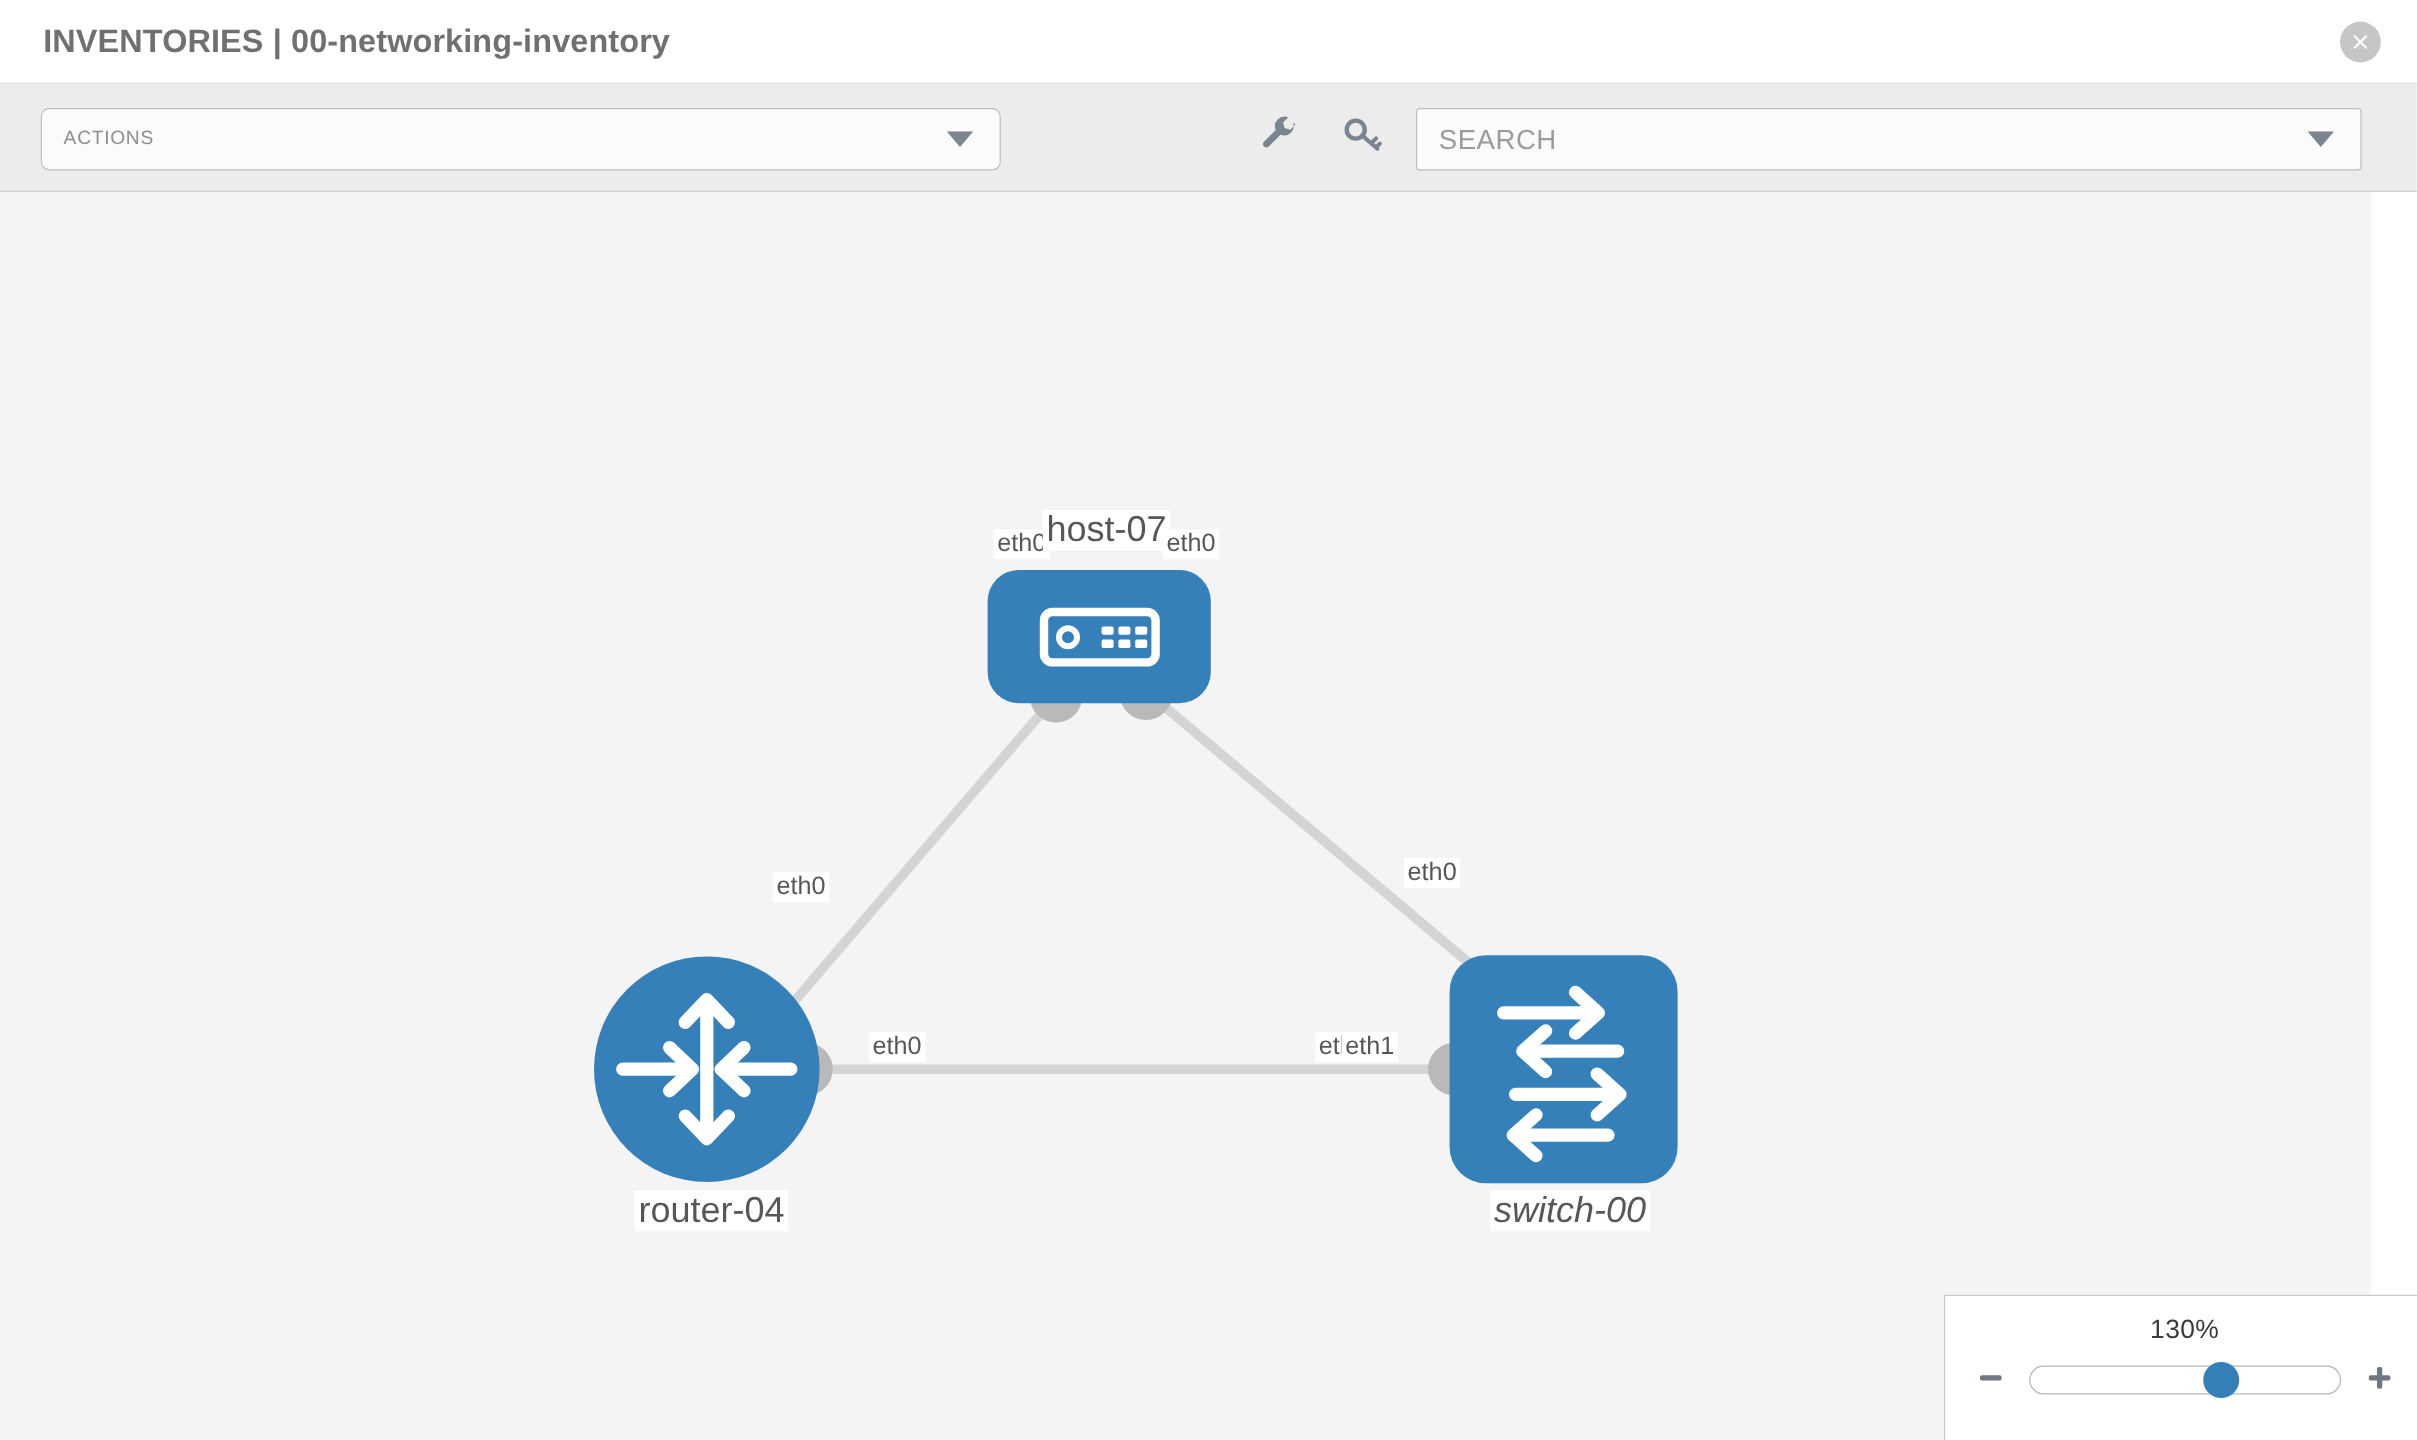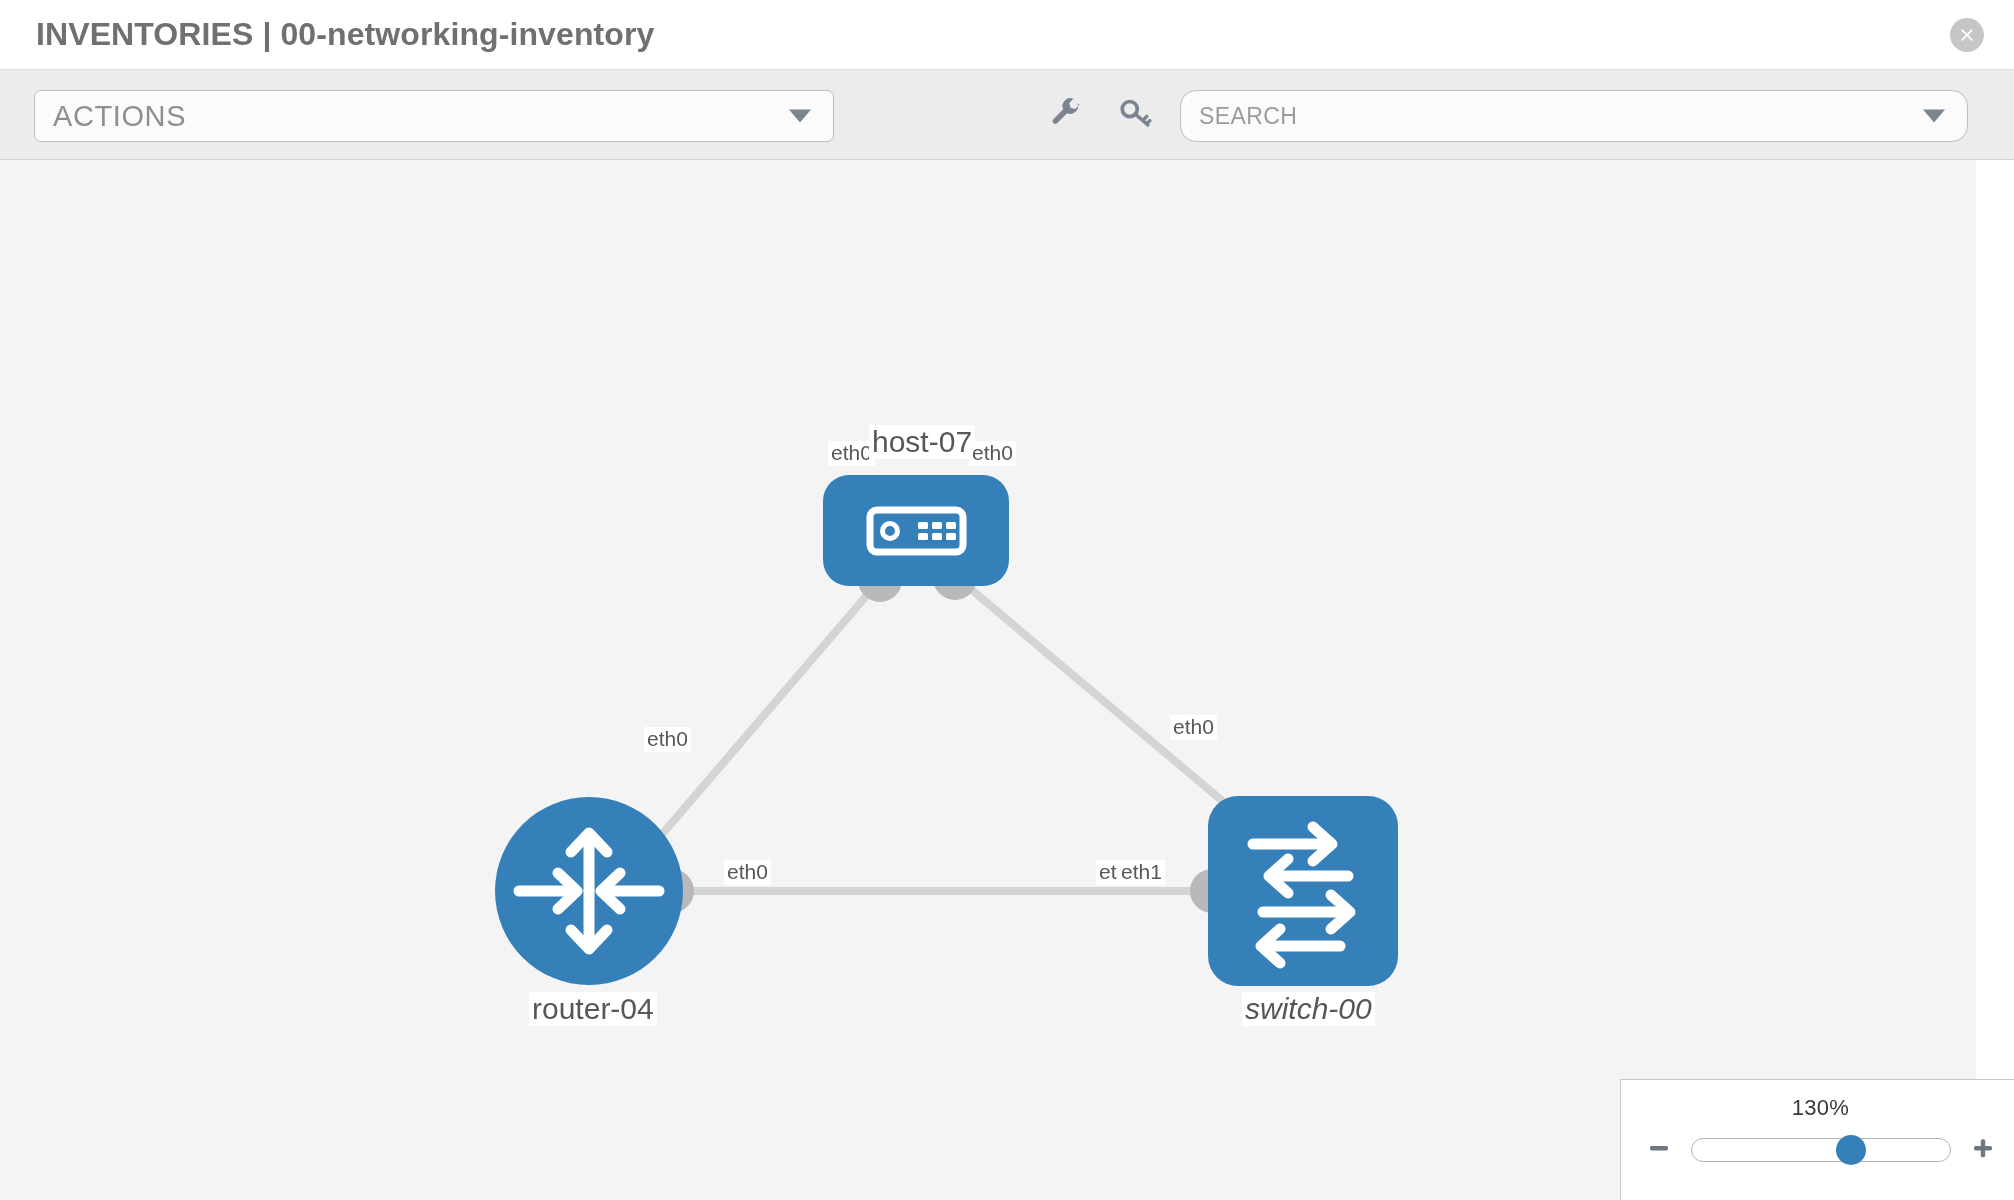--- a/index.html
+++ b/index.html
@@ -25,21 +25,21 @@
     top: 0; left: 0;
     width: 2014px;
     height: 70px;
     background: #ffffff;
     border-bottom: 1px solid #e0e0e0;
     display: flex;
     align-items: center;
   }
   .header-title {
     margin-left: 36px;
-    font-size: 32px;
+    font-size: 27px;
     font-weight: bold;
     color: #707070;
     letter-spacing: 0.1px;
     white-space: nowrap;
   }
   .close-btn {
     position: absolute;
     right: 30px;
     top: 50%;
     transform: translateY(-50%);
@@ -68,21 +68,21 @@
     width: 800px; height: 52px;
     background: #fbfbfb;
     border: 1px solid #bdbdbd;
     border-radius: 7px;
     display: flex;
     align-items: center;
     cursor: pointer;
   }
   .actions-label {
     margin-left: 18px;
-    font-size: 29px;
+    font-size: 16px;
     color: #8f8f8f;
     letter-spacing: 0.6px;
   }
   .caret {
     position: absolute;
     right: 22px; top: 50%;
     transform: translateY(-50%);
     width: 0; height: 0;
     border-left: 11px solid transparent;
     border-right: 11px solid transparent;
@@ -100,21 +100,21 @@
   }
   .tool-icon.wrench { left: 1043px; }
   .tool-icon.key    { left: 1113px; }
 
   .search-box {
     position: absolute;
     left: 1180px; top: 20px;
     width: 788px; height: 52px;
     background: #fbfbfb;
     border: 1px solid #bdbdbd;
-    border-radius: 16px;
+    border-radius: 3px;
     display: flex;
     align-items: center;
     cursor: text;
   }
   .search-label {
     margin-left: 18px;
     font-size: 23px;
     color: #9b9b9b;
     letter-spacing: 0.4px;
   }

